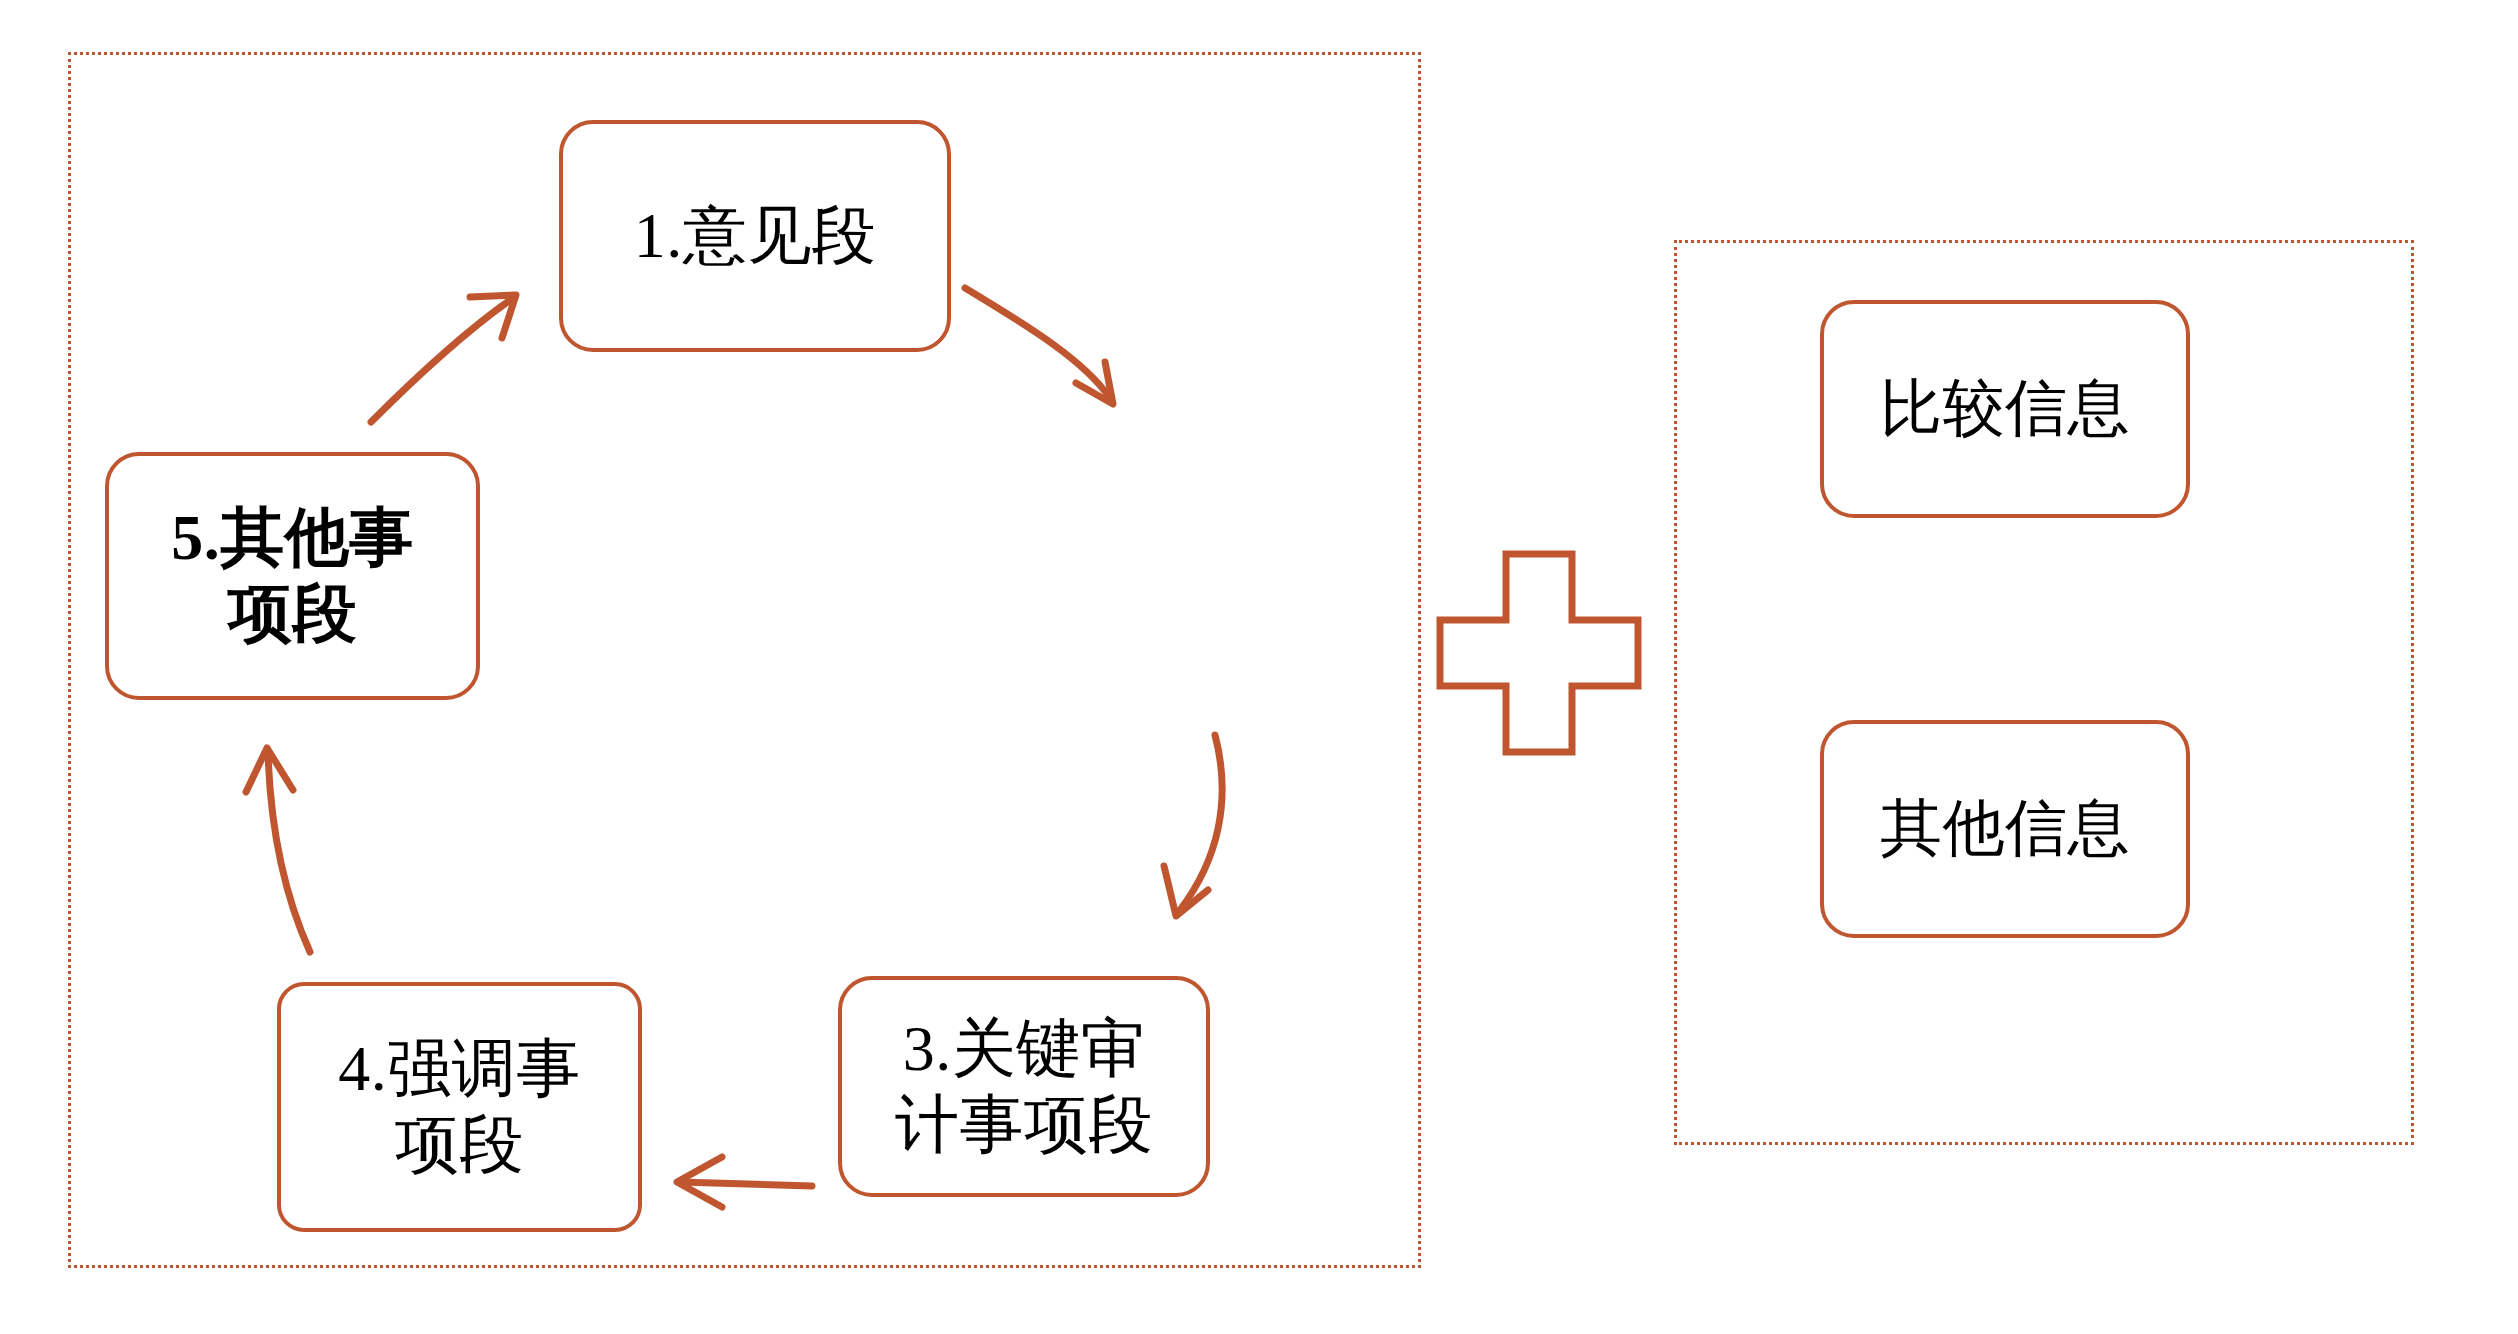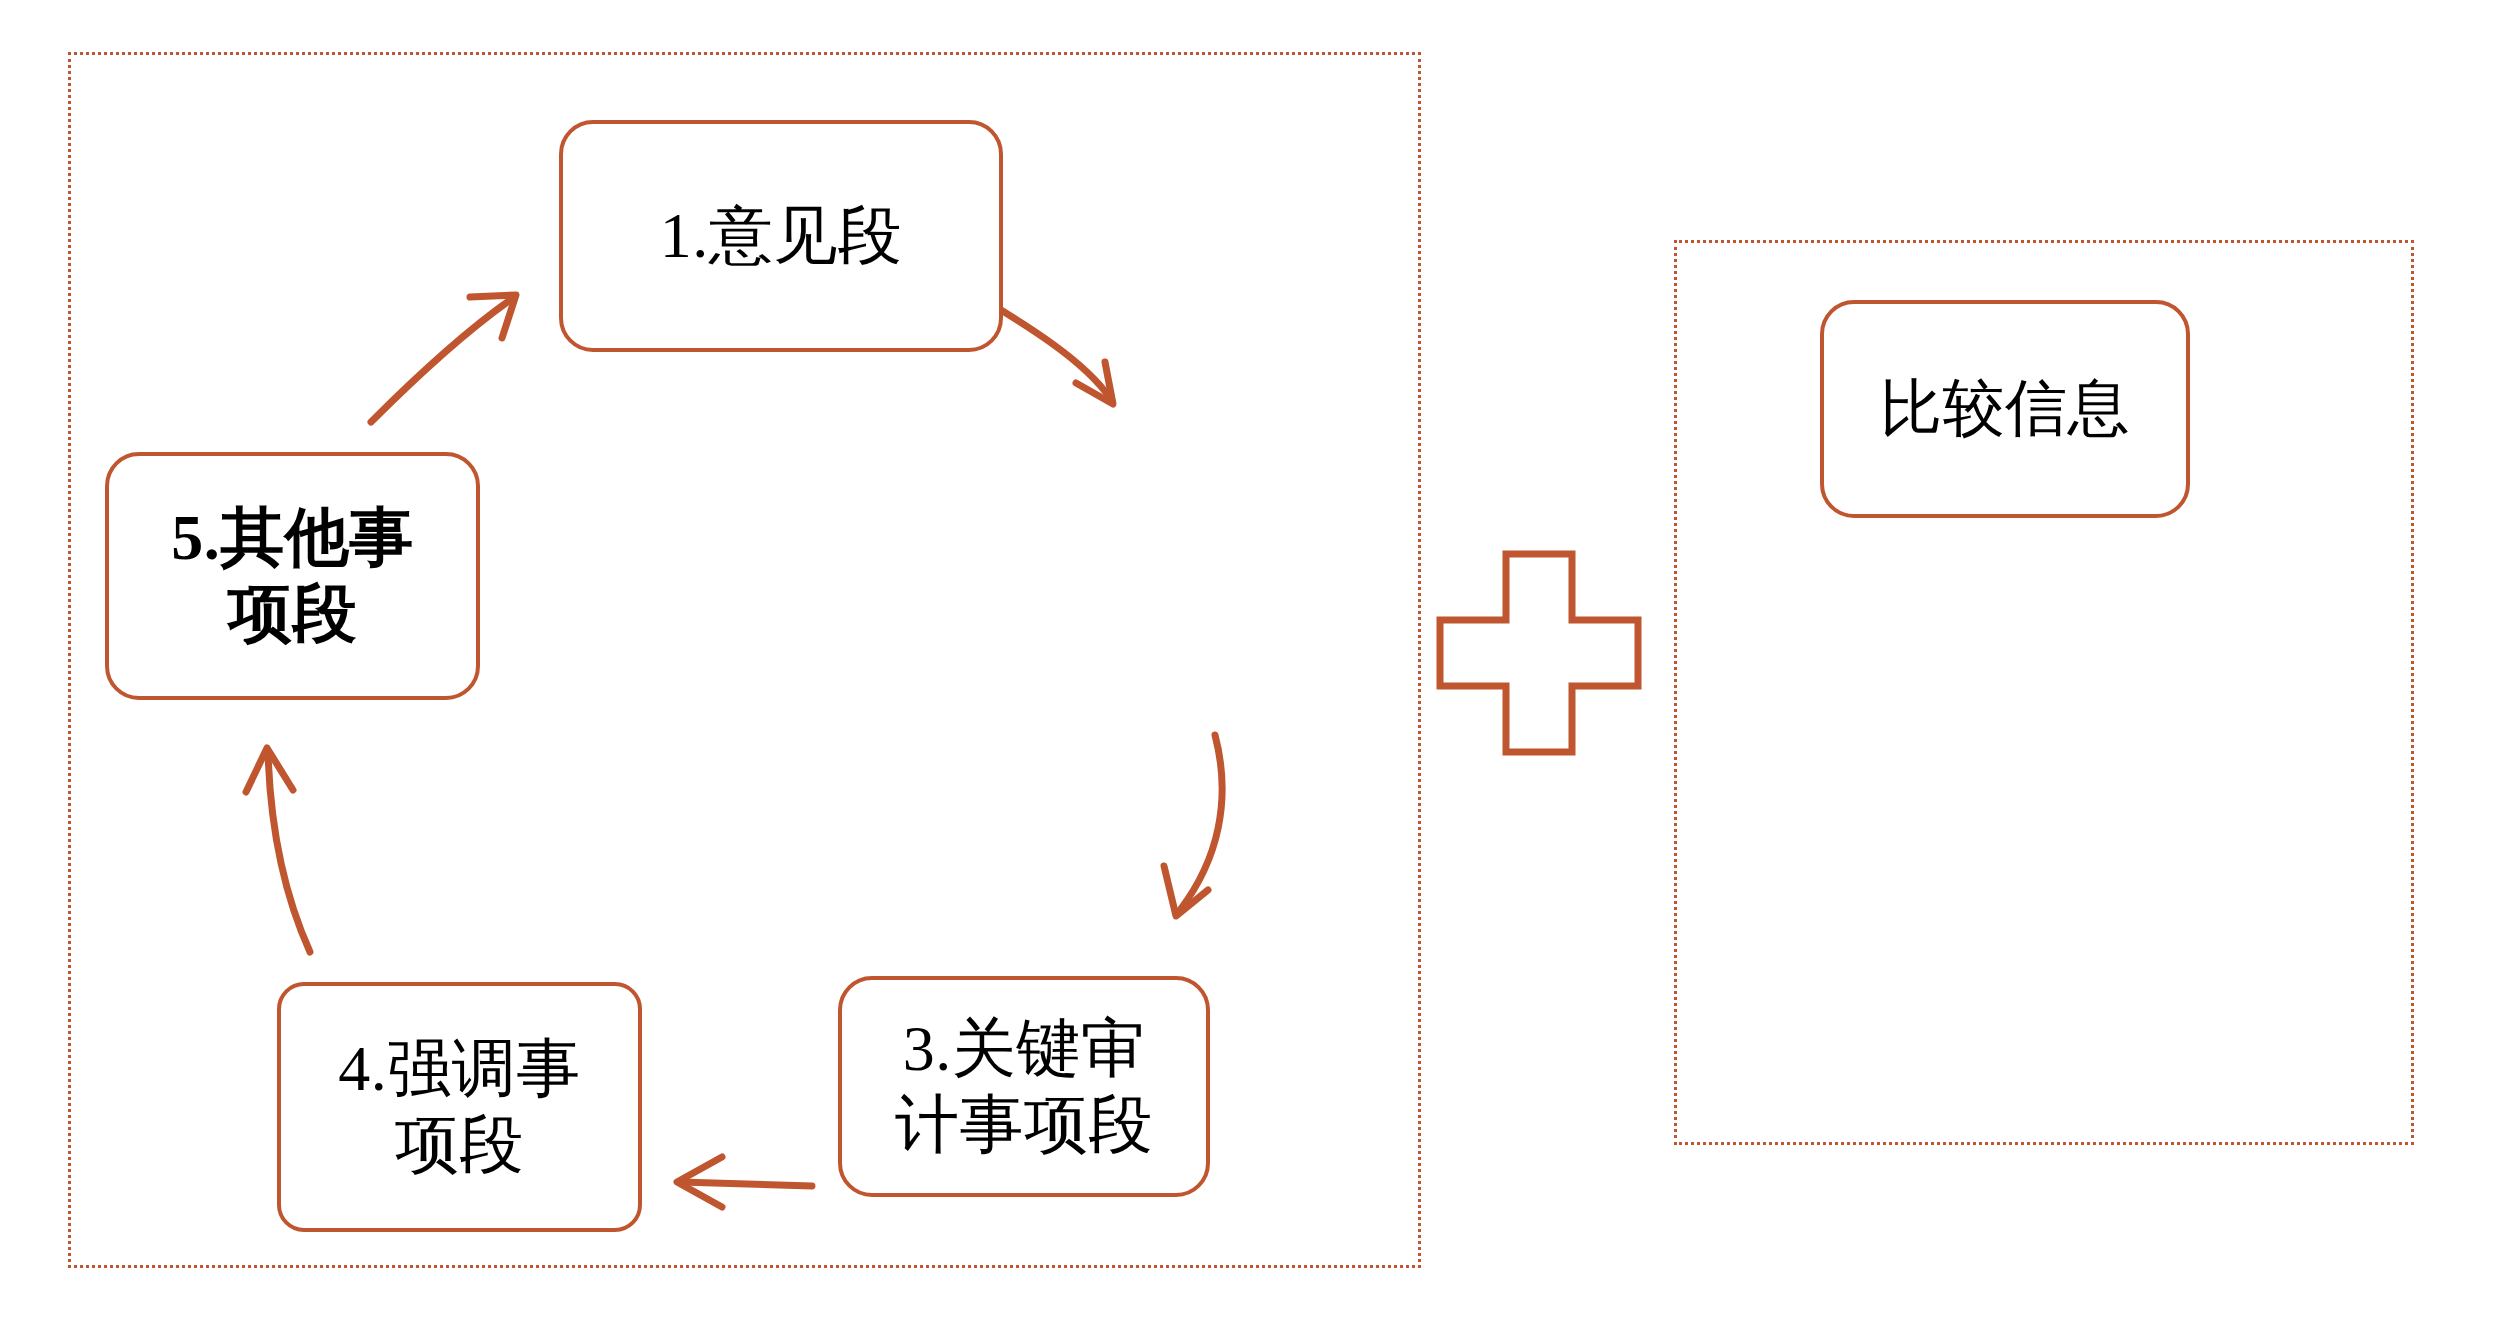--- a/index.html
+++ b/index.html
@@ -47,21 +47,21 @@
     background: #ffffff;
     display: flex;
     align-items: center;
     justify-content: center;
     text-align: center;
     color: #000000;
     line-height: 1.18;
     letter-spacing: 0.5px;
     white-space: pre-line;
   }
-  .node-1 { left: 559px;  top: 120px;  width: 444px; height: 232px; font-size: 64px; }
+  .node-1 { left: 559px;  top: 120px;  width: 392px; height: 232px; font-size: 64px; }
   .node-2 { left: 1008px; top: 452px;  width: 370px; height: 250px; font-size: 64px; }
   .node-3 { left: 838px;  top: 976px;  width: 372px; height: 221px; font-size: 64px; }
   .node-4 { left: 277px;  top: 982px;  width: 365px; height: 250px; font-size: 64px; border-radius: 27px; }
   .node-5 { left: 105px;  top: 452px;  width: 375px; height: 248px; font-size: 64px; font-weight: bold; }
   .node-info {
     left: 1820px;
     width: 370px;
     height: 218px;
     font-size: 62px;
   }
@@ -162,14 +162,15 @@
 项段</div>
 
   <div id="plus-shape">
     <svg viewBox="0 0 210 210" xmlns="http://www.w3.org/2000/svg">
       <polygon class="plus-outline" points="72,6 138,6 138,72 204,72 204,138 138,138 138,204 72,204 72,138 6,138 6,72 72,72"></polygon>
     </svg>
   </div>
 
   <div class="node node-info node-info-a">比较信息</div>
 
+  <div class="node node-info node-info-b">其他信息</div>
 
 </div>
 
 </body></html>

